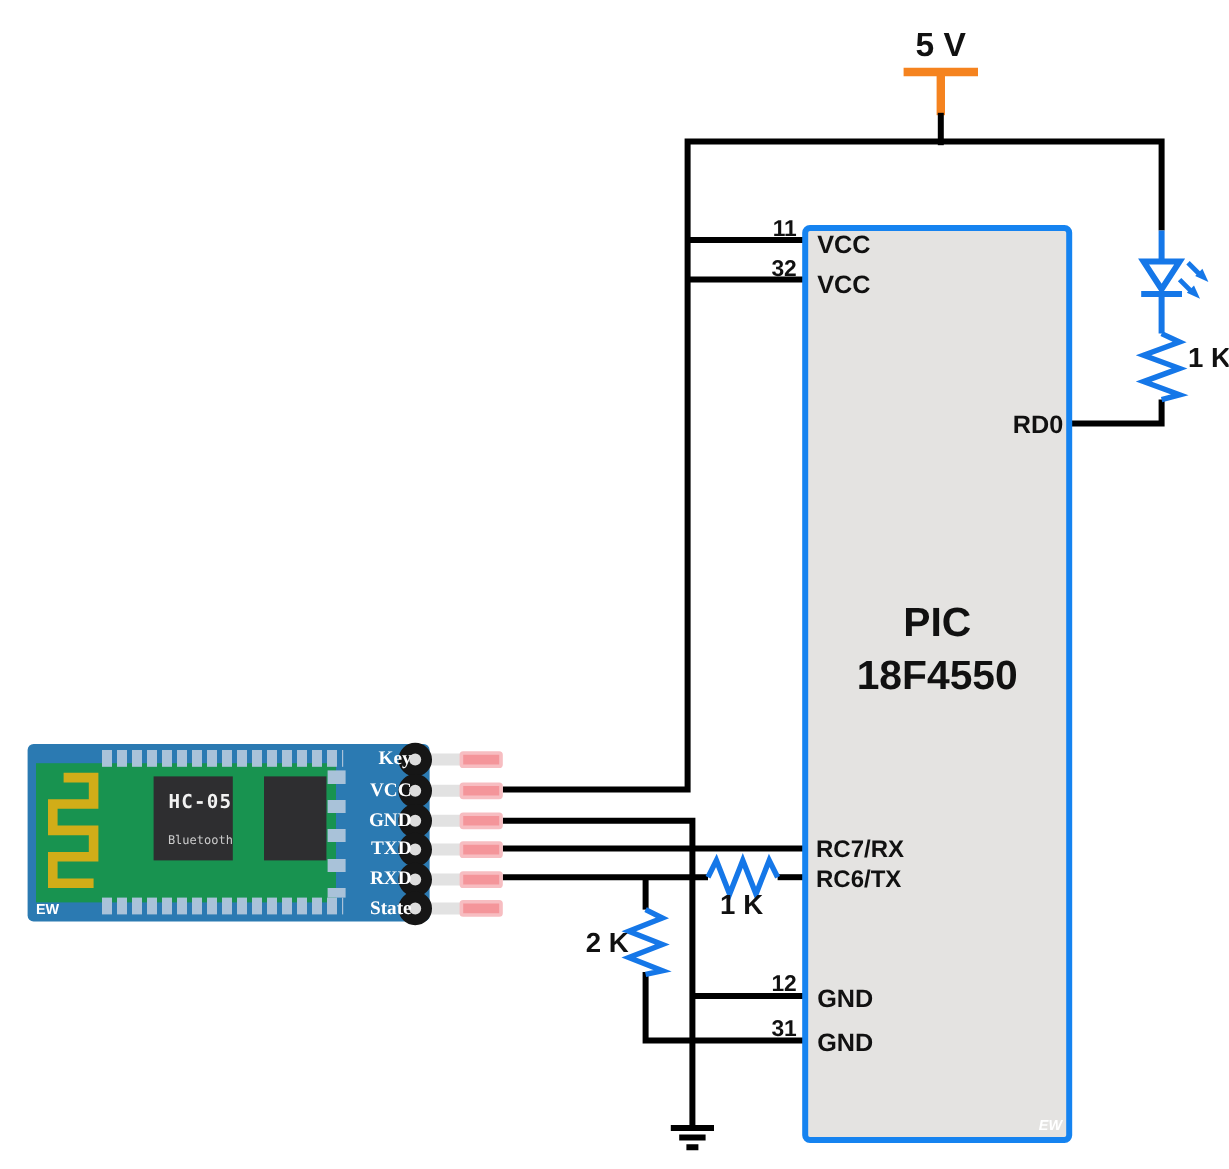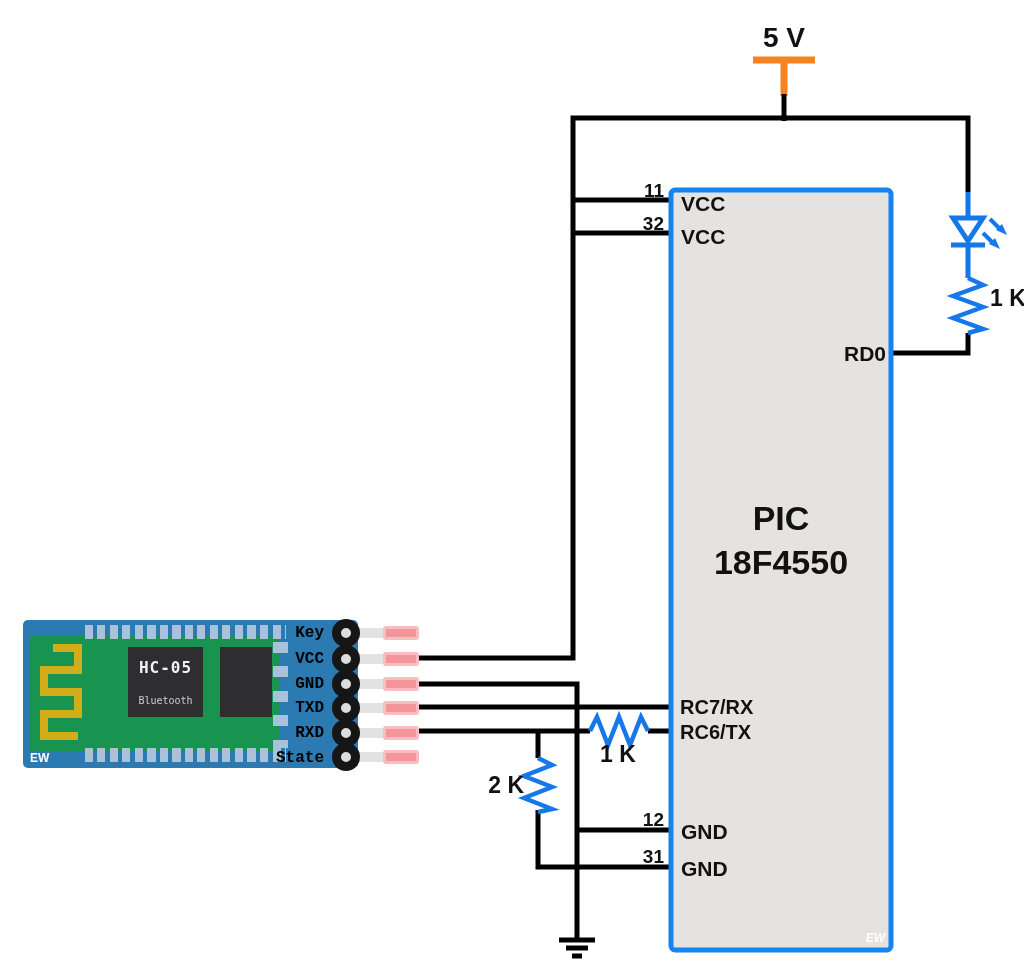--- a/index.html
+++ b/index.html
@@ -25,35 +25,35 @@
         border-radius:5px;z-index:2;}
   .pcb{position:absolute;left:7px;top:16px;width:250px;height:116px;background:#189350;}
   .pads-top{position:absolute;left:62px;top:5px;width:201px;height:14px;
         background:repeating-linear-gradient(90deg,#a9c2d9 0 8px,rgba(0,0,0,0) 8px 12.5px);}
   .pads-bottom{position:absolute;left:62px;top:128px;width:201px;height:14px;
         background:repeating-linear-gradient(90deg,#a9c2d9 0 8px,rgba(0,0,0,0) 8px 12.5px);}
   .pads-right{position:absolute;left:250px;top:22px;width:15px;height:106px;
         background:repeating-linear-gradient(180deg,#a9c2d9 0 11px,rgba(0,0,0,0) 11px 24.5px);}
   .ic{position:absolute;top:27px;height:70px;background:#2e2e30;color:#fff;
       display:flex;flex-direction:column;align-items:center;justify-content:center;}
-  .ic1{left:105px;width:75px;}
+  .ic1{left:105px;width:54px;padding-left:12px;}
   .ic2{left:197px;width:52px;}
   .ic-title{font-family:"DejaVu Sans Mono",monospace;font-weight:bold;font-size:16px;
       letter-spacing:1px;color:#f2f2f2;}
   .ic-sub{font-family:"DejaVu Sans Mono",monospace;font-size:10px;color:#cccccc;margin-top:18px;}
   .antenna{position:absolute;left:8px;top:18px;}
   .strip{position:absolute;left:323px;width:46px;height:10px;background:#e2e2e2;
       border-radius:5px;}
   .hpin{position:absolute;left:360px;width:36px;height:14px;background:#f4959a;
       border:3px solid #f7bdc1;border-radius:3px;box-sizing:border-box;}
   .donut{position:absolute;left:309px;width:28px;height:28px;box-sizing:border-box;
       border:9px solid #161616;background:#dddddd;border-radius:50%;}
-  .pinlabel{position:absolute;right:34px;width:110px;height:20px;line-height:20px;
-      text-align:right;font-family:Liberation Mono, monospace;font-weight:bold;
-      font-size:16px;color:#000000;}
+  .pinlabel{position:absolute;right:15px;width:110px;height:20px;line-height:20px;
+      text-align:right;font-family:Liberation Serif, serif;font-weight:bold;
+      font-size:16px;color:#ffffff;}
   .mod-wm{position:absolute;left:7px;bottom:3px;font-size:12px;font-weight:bold;color:#ffffff;}
 </style>
 </head>
 <body>
 
 <div id="canvas">
 
   <svg id="schem" width="1024" height="974" viewBox="0 0 1024 974">
 
     <path class="orange" d="M753 60 H815"></path>

